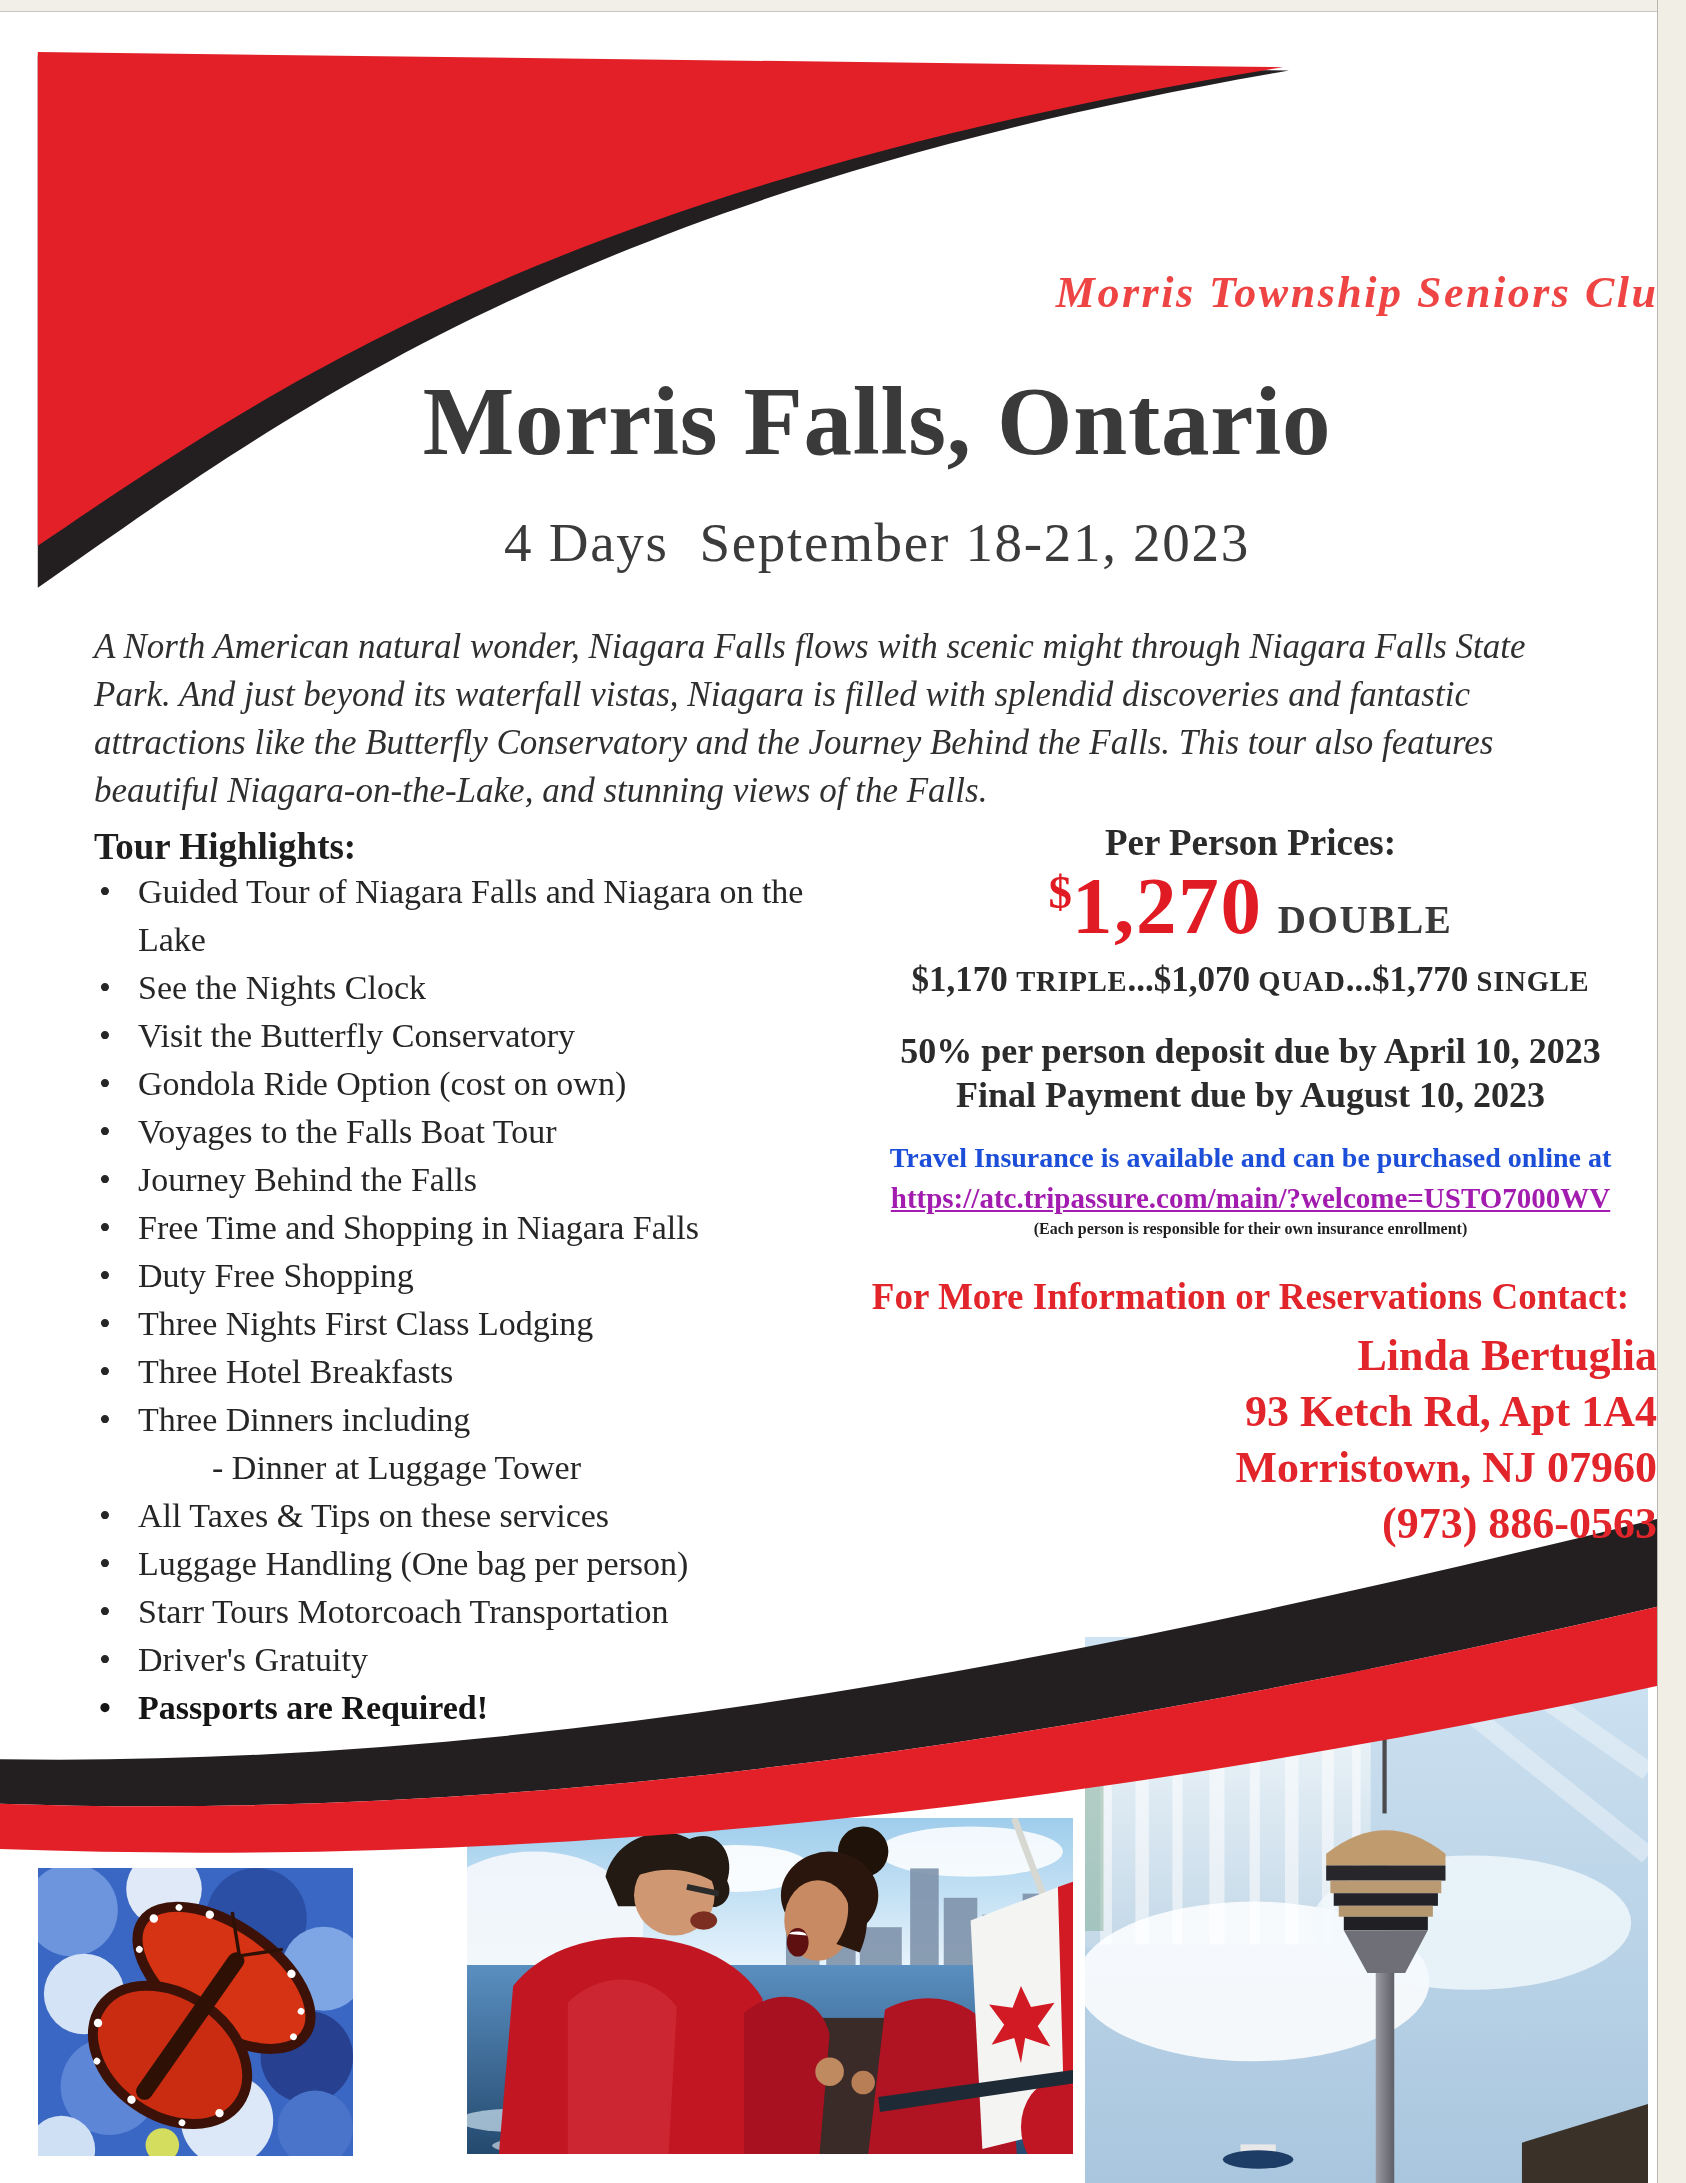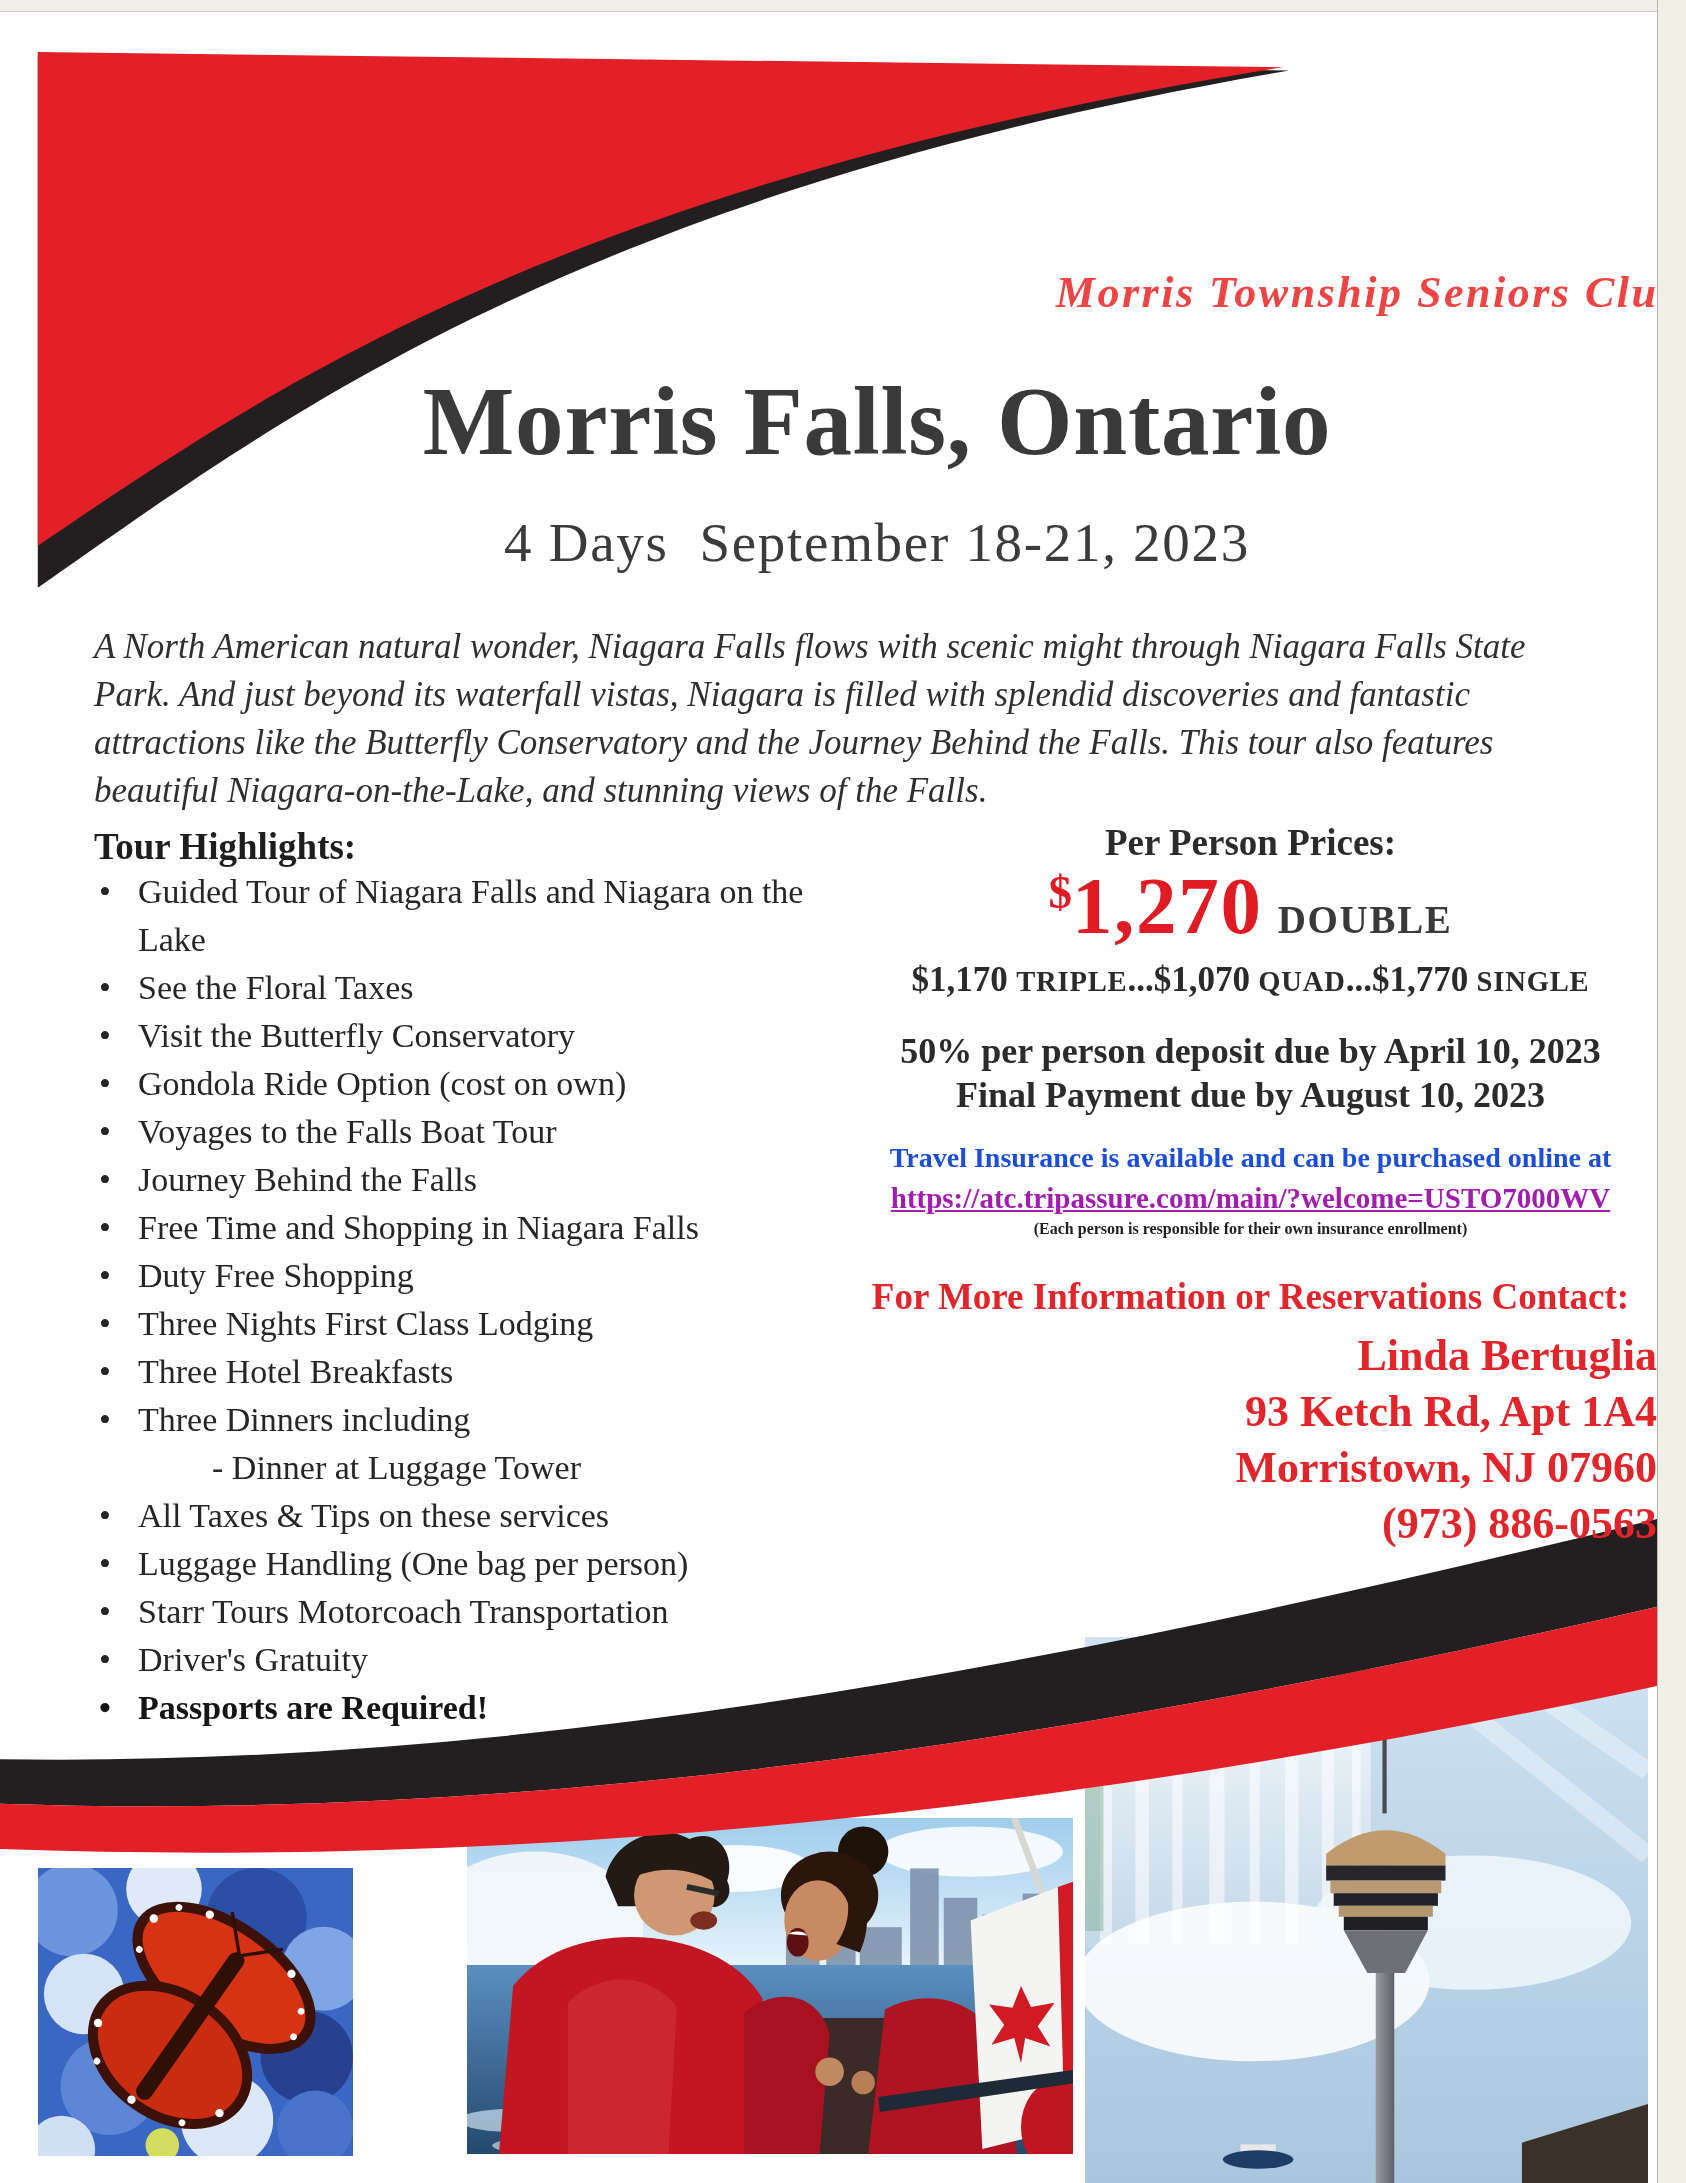--- a/index.html
+++ b/index.html
@@ -81,21 +81,21 @@
   <div class="club">Morris Township Seniors Club</div>
   <div class="title">Morris Falls, Ontario</div>
   <div class="subtitle">4 Days  September 18-21, 2023</div>
 
   <div class="intro">A North American natural wonder, Niagara Falls flows with scenic might through Niagara Falls State Park. And just beyond its waterfall vistas, Niagara is filled with splendid discoveries and fantastic attractions like the Butterfly Conservatory and the Journey Behind the Falls. This tour also features beautiful Niagara-on-the-Lake, and stunning views of the Falls.</div>
 
   <div class="highlights">
     <div class="hl-heading">Tour Highlights:</div>
     <ul class="hl-list">
       <li>Guided Tour of Niagara Falls and Niagara on the Lake</li>
-      <li>See the Floral Taxes</li>
+      <li>See the Nights Clock</li>
       <li>Visit the Butterfly Conservatory</li>
       <li>Gondola Ride Option (cost on own)</li>
       <li>Voyages to the Falls Boat Tour</li>
       <li>Journey Behind the Falls</li>
       <li>Free Time and Shopping in Niagara Falls</li>
       <li>Duty Free Shopping</li>
       <li>Three Nights First Class Lodging</li>
       <li>Three Hotel Breakfasts</li>
       <li>Three Dinners including</li>
       <li class="sub">- Dinner at Luggage Tower</li>

